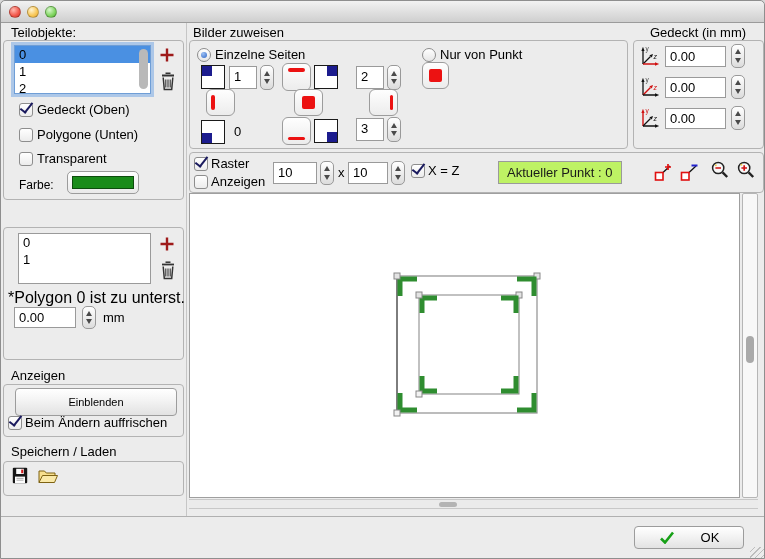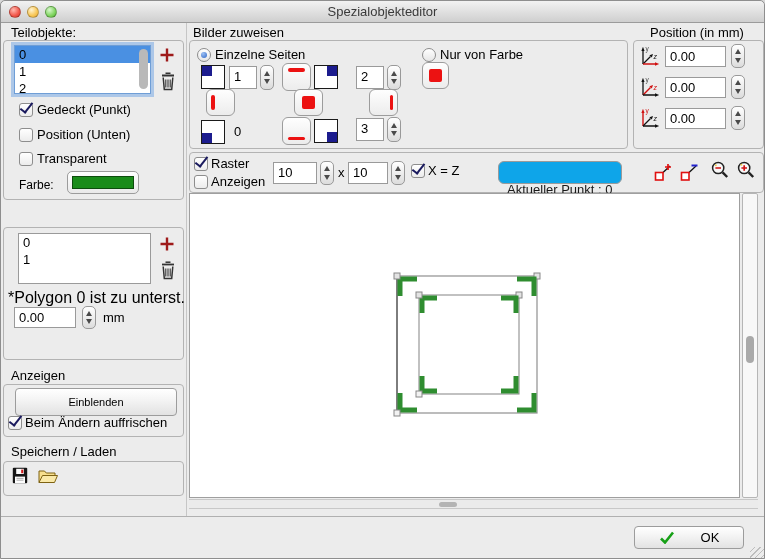--- a/index.html
+++ b/index.html
@@ -46,41 +46,40 @@
   .sqicon.bl::after{left:0;bottom:0}.sqicon.br::after{right:0;bottom:0}
   .edgebtn{position:absolute;background:linear-gradient(#fefefe,#ececec);border:1px solid #9c9c9c;border-radius:6px}
   .edgebtn::after{content:"";position:absolute;background:#ec1212;border-radius:2px}
   .edgebtn.e-top::after{left:5px;right:5px;top:4px;height:3.5px}
   .edgebtn.e-bottom::after{left:5px;right:5px;bottom:4px;height:3.5px}
   .edgebtn.e-left::after{top:5px;bottom:5px;left:4px;width:3.5px}
   .edgebtn.e-right::after{top:5px;bottom:5px;right:4px;width:3.5px}
   .edgebtn.e-center::after{left:50%;top:50%;width:13px;height:13px;margin:-6.5px 0 0 -6.5px}
   .swatchbtn{position:absolute;background:linear-gradient(#fff,#e9e9e9);border:1px solid #9c9c9c;border-radius:5px}
   .swatch{position:absolute;left:4px;top:4px;right:4px;bottom:4px;background:#1a8c1a;border:1px solid #0d4d0d}
-  .punkt{position:absolute;background:#0ea5e9;border:1px solid #9a9a9a;border-radius:6px;
-         padding:20px 0 0 8px;font-size:13px;color:#1a1a1a}
+  .punkt{position:absolute;background:#bef264;border:1px solid #9a9a9a;border-radius:0;
+         padding:3px 0 0 8px;font-size:13px;color:#1a1a1a}
   .canvas{position:absolute;background:#fff;border:1px solid #9f9f9f}
   .vscroll{position:absolute;background:#f8f8f8;border:1px solid #b6b6b6;border-radius:2px}
   .splitter{position:absolute;background:#ebebeb;border-top:1px solid #c8c8c8;border-bottom:1px solid #c8c8c8}
   .pill{position:absolute;background:#b4b4b4;border-radius:3px}
   .sep{position:absolute;left:0;width:100%;height:1px;background:#b0b0b0}
   .grip{position:absolute;width:14px;height:12px;
         background:repeating-linear-gradient(135deg,transparent 0 3px,#bdbdbd 3px 4px)}
   .icon{position:absolute}
 </style>
 </head>
 <body>
 
 <div class="win">
 
   <div class="titlebar">
     <div class="tlb red" style="left:8px"></div>
     <div class="tlb yel" style="left:26px"></div>
     <div class="tlb grn" style="left:44px"></div>
-    <div class="title">Spezialobjekteditor</div>
   </div>
 
   <div class="vline" style="left:185px;top:22px;width:1px;height:493px"></div>
 
   <div class="hdr" style="left:10px;top:24px">Teilobjekte:</div>
   <div class="grp" style="left:2px;top:39px;width:181px;height:160px"></div>
 
   <div class="listbox focus" style="left:13px;top:44px;width:137px;height:49px">
     <div class="lrow sel">0</div>
     <div class="lrow">1</div>
@@ -91,23 +90,23 @@
     <path d="M8 1.5 V14.5 M1.5 8 H14.5" stroke="#9e1a1a" stroke-width="2.4"></path>
   </svg>
   <svg class="icon" style="left:159px;top:70px" width="16" height="20" viewBox="0 0 16 20">
     <path d="M5.5 2.2 h5" stroke="#333" stroke-width="1.5" fill="none"></path>
     <path d="M2 4.5 h12" stroke="#333" stroke-width="1.8" fill="none"></path>
     <path d="M3.2 6.5 L4.3 18.5 h7.4 L12.8 6.5" fill="none" stroke="#333" stroke-width="1.5"></path>
     <path d="M5.8 8.5 v8 M8 8.5 v8 M10.2 8.5 v8" stroke="#333" stroke-width="1.1" fill="none"></path>
   </svg>
 
   <div class="chk on" style="left:18px;top:102px"></div>
-  <div class="lbl" style="left:36px;top:101px">Gedeckt (Punkt)</div>
+  <div class="lbl" style="left:36px;top:101px">Gedeckt (Oben)</div>
   <div class="chk" style="left:18px;top:127px"></div>
-  <div class="lbl" style="left:36px;top:126px">Position (Unten)</div>
+  <div class="lbl" style="left:36px;top:126px">Polygone (Unten)</div>
   <div class="chk" style="left:18px;top:151px"></div>
   <div class="lbl" style="left:36px;top:150px">Transparent</div>
 
   <div class="lbl" style="left:18px;top:177px;font-size:12px">Farbe:</div>
   <div class="swatchbtn" style="left:66px;top:170px;width:72px;height:23px">
     <div class="swatch"></div>
   </div>
 
   <div class="grp" style="left:2px;top:226px;width:181px;height:133px"></div>
 
@@ -151,21 +150,21 @@
     <path d="M1 13.5 V2 h5.5 l1.8 2 H17 v3 H5" fill="#f7df8e" stroke="#7e6212" stroke-width="1"></path>
     <path d="M1 13.5 L4.5 6.5 H19.5 L16.5 13.5 Z" fill="#fae9a8" stroke="#7e6212" stroke-width="1"></path>
   </svg>
 
   <div class="hdr" style="left:192px;top:24px">Bilder zuweisen</div>
   <div class="grp" style="left:188px;top:39px;width:439px;height:109px"></div>
 
   <div class="radio on" style="left:196px;top:47px"></div>
   <div class="lbl" style="left:214px;top:46px">Einzelne Seiten</div>
   <div class="radio" style="left:421px;top:47px"></div>
-  <div class="lbl" style="left:439px;top:46px">Nur von Farbe</div>
+  <div class="lbl" style="left:439px;top:46px">Nur von Punkt</div>
 
   <div class="sqicon tl" style="left:200px;top:64px"></div>
   <div class="field" style="left:228px;top:65px;width:28px;height:23px">1</div>
   <div class="stepper" style="left:259px;top:64px;width:14px;height:25px"></div>
   <div class="edgebtn e-top" style="left:281px;top:62px;width:29px;height:28px"></div>
   <div class="sqicon tr" style="left:313px;top:64px"></div>
   <div class="field" style="left:355px;top:65px;width:28px;height:23px">2</div>
   <div class="stepper" style="left:386px;top:64px;width:14px;height:25px"></div>
 
   <div class="edgebtn e-left" style="left:205px;top:88px;width:29px;height:27px"></div>
@@ -174,21 +173,21 @@
 
   <div class="sqicon bl" style="left:200px;top:119px"></div>
   <div class="lbl" style="left:233px;top:123px">0</div>
   <div class="edgebtn e-bottom" style="left:281px;top:116px;width:29px;height:28px"></div>
   <div class="sqicon br" style="left:313px;top:118px"></div>
   <div class="field" style="left:355px;top:117px;width:28px;height:23px">3</div>
   <div class="stepper" style="left:386px;top:116px;width:14px;height:25px"></div>
 
   <div class="edgebtn e-center" style="left:421px;top:61px;width:27px;height:27px"></div>
 
-  <div class="hdr" style="left:649px;top:24px">Position (in mm)</div>
+  <div class="hdr" style="left:649px;top:24px">Gedeckt (in mm)</div>
   <div class="grp" style="left:632px;top:39px;width:131px;height:109px"></div>
 
   <svg class="icon" style="left:636px;top:43px" width="25" height="24" viewBox="0 0 25 24">
     <path d="M6 20 V6" stroke="#111" stroke-width="1.3"></path>
       <path d="M6 2.8 L4.4 7 H7.6 Z" fill="#111"></path>
     <text x="8.5" y="7" font-size="6.5" fill="#444">y</text>
     <path d="M6 20 L13.5 12.5" stroke="#111" stroke-width="1.3"></path>
       <path d="M16 10 L12.4 11.2 L14.8 13.6 Z" fill="#111"></path>
     <text x="16.5" y="14.5" font-size="7" font-style="italic" fill="#111">z</text>
     <path d="M6 20 H19" stroke="#d01010" stroke-width="1.4"></path>

